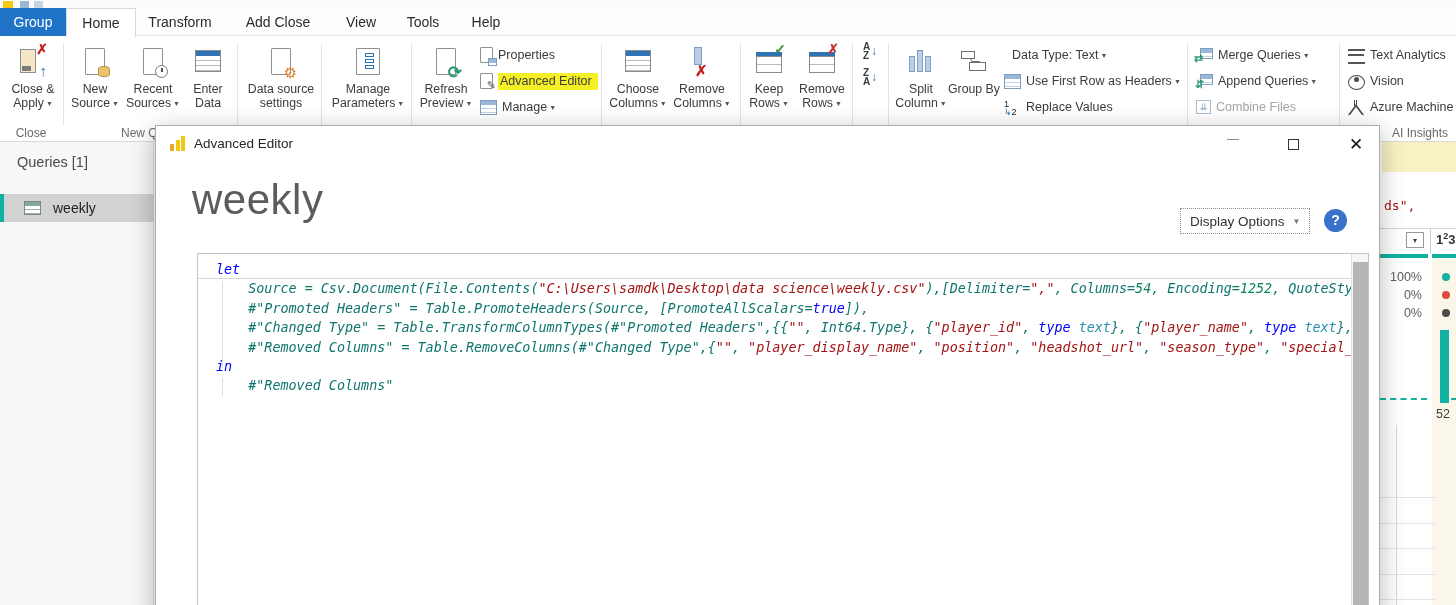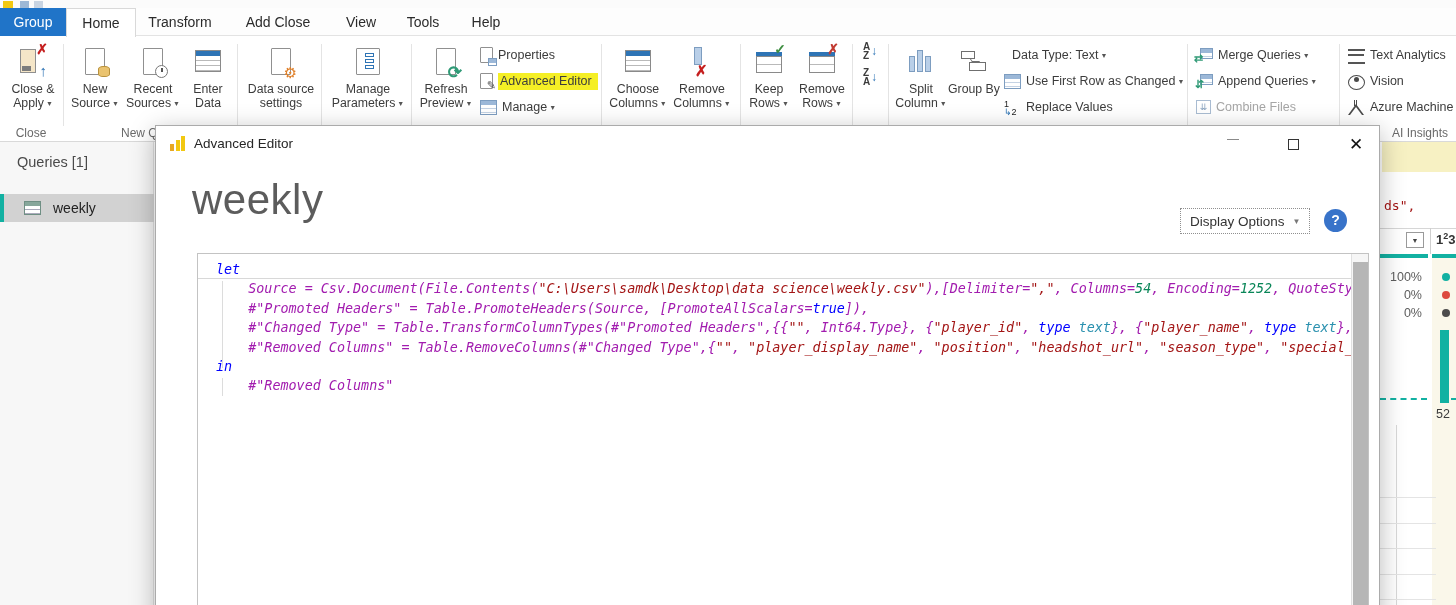--- a/index.html
+++ b/index.html
@@ -100,21 +100,21 @@
     background:#3873c9; color:#fff; font-size:14px; font-weight:bold; text-align:center; line-height:23px; }
 
   
   #codebox { position:absolute; left:41px; top:127px; width:1172px; height:372px;
     border:1px solid #c3c3c3; background:#fff; overflow:hidden; }
   #codelines { position:absolute; left:0; top:6px; right:17px; overflow:hidden;
     font-family:"DejaVu Sans Mono",monospace; font-size:13.4px; line-height:19.4px; white-space:pre; color:#000; }
   .code-line { padding-left:18px; height:19.4px; overflow:hidden;font-style:italic; }
   .code-line:first-child { border-bottom:1px solid #d8d8d8; }
   .tok-k { color:#0000ff; } .tok-s { color:#a31515; } .tok-n { color:#098658; }
-  .tok-t { color:#2b91af; } .tok-p { color:#a21caf; }
+  .tok-t { color:#2b91af; } .tok-p { color:#0f766e; }
   #indent-guide { position:absolute; left:24px; top:27px; width:1px; height:87px; background:#dcdcdc; }
   #indent-guide2 { position:absolute; left:24px; top:124px; width:1px; height:18px; background:#dcdcdc; }
   #vscroll { position:absolute; right:0; top:0; width:17px; height:100%; background:#f6f6f6; border-left:1px solid #e0e0e0; }
   #vscroll .thumb { position:absolute; left:1px; top:8px; width:15px; height:100%; background:#b6b6b6; }
 
   
   .ic-closeapply { position:relative; width:26px; height:28px; }
   .ic-closeapply .pane { position:absolute; left:0; top:2px; width:16px; height:24px; background:#f5e6c8; border:1.5px solid #8f8f8f; }
   .ic-closeapply .bar { position:absolute; left:2px; bottom:4px; width:9px; height:5px; background:#7c7c7c; }
   .ic-closeapply .xx { position:absolute; right:-2px; top:-4px; color:#c51f1f; font-weight:bold; font-size:14px; }
@@ -356,21 +356,21 @@
         </div>
       <div><span>Group By</span></div>
     </div>
 
     <div class="srow" style="left:1012px;top:8px">
       <span>Data Type: Text</span>
         <span class="caret">▼</span>
     </div>
     <div class="srow" style="left:1004px;top:34px">
       <div class="sic gridsm"></div>
-      <span>Use First Row as Changed</span>
+      <span>Use First Row as Headers</span>
         <span class="caret">▼</span>
     </div>
     <div class="srow" style="left:1004px;top:60px">
       <div class="sic ic-replace">
           <div>1</div>
           <div><span class="a">↳</span>2</div>
         </div>
       <span>Replace Values</span>
     </div>
 

